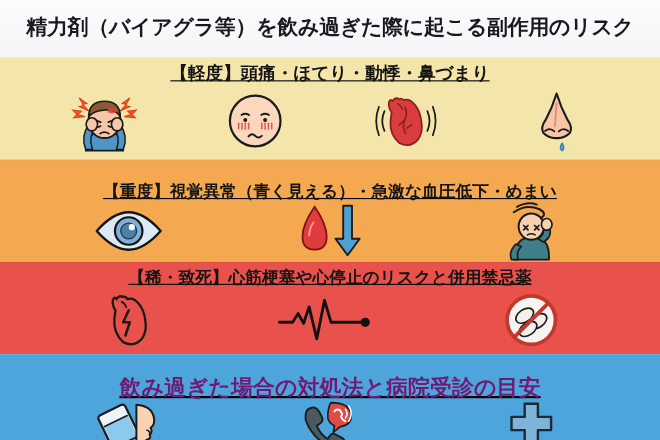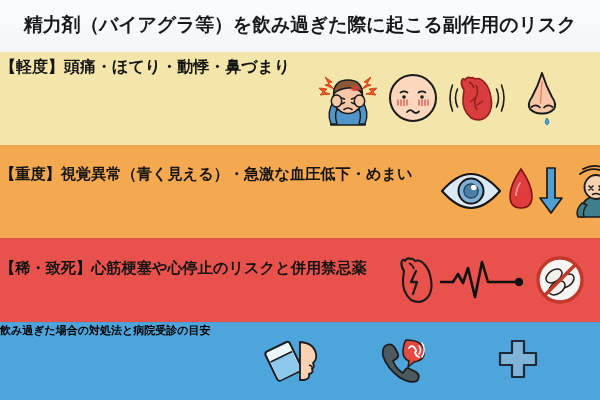--- a/index.html
+++ b/index.html
@@ -42,40 +42,42 @@
     letter-spacing: -0.2px;
     white-space: nowrap;
     line-height: 1.1;
     font-family: Liberation Mono, monospace;
   }
 
   
   .band {
     position: relative;
     display: flex;
+    flex-direction: column;
     box-sizing: border-box;
     overflow: hidden;
+    text-decoration: underline;
   }
   .band-mild   { flex: 0 0 93px;  background: #f4e5ab; }
   .band-severe { flex: 0 0 93px;  background: #f4a84f; }
   .band-fatal  { flex: 0 0 84px;  background: #e9524c; }
   .band-action { flex: 0 0 78px;  background: #4da5db; }
 
   .band-heading {
     text-align: center;
     font-weight: 700;
     line-height: 1.15;
     white-space: nowrap;
     padding-top: 5px;
     box-sizing: border-box;
   }
   .band-mild   .band-heading { font-size: 16px;   color: #141414; padding-top: 6px; }
   .band-severe .band-heading { font-size: 15.2px; color: #141414; padding-top: 20px; }
-  .band-fatal  .band-heading { font-size: 15.2px; color: #141414; padding-top: 21px; }
-  .band-action .band-heading { font-size: 11px; color: #000000; padding-top: 2px; }
+  .band-fatal  .band-heading { font-size: 15.2px; color: #141414; padding-top: 5px; }
+  .band-action .band-heading { font-size: 20px; color: #701a75; padding-top: 18px; }
 
   .icon-row {
     flex: 1 1 auto;
     display: flex;
     align-items: center;
     justify-content: space-around;
     padding: 0 26px 2px 26px;
     box-sizing: border-box;
   }
   .icon-slot {

